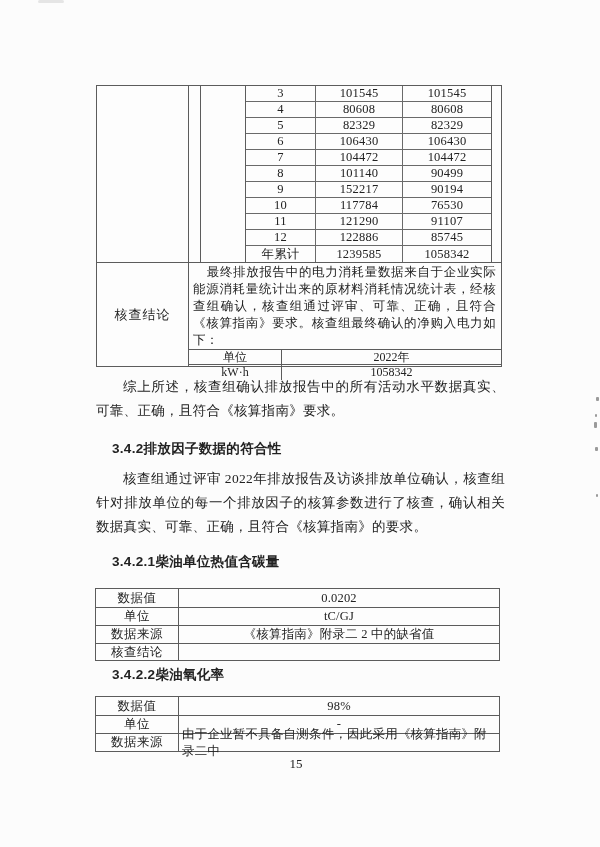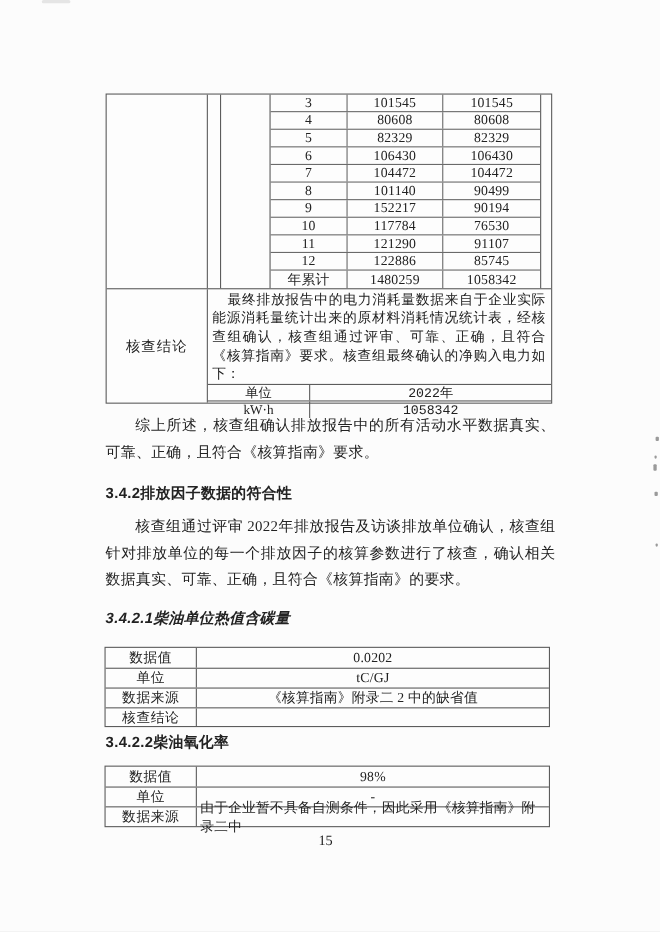--- a/index.html
+++ b/index.html
@@ -45,29 +45,29 @@
     flex:1;padding:1px 5px 0 4px;
     font-size:12.5px;line-height:17px;
     text-align:justify;text-indent:1.1em;
     letter-spacing:.2px;
   }
   .net-table{display:flex;flex-direction:column;border-top:1px solid #5c5c5c;}
   .net-row{display:flex;height:15px;box-sizing:border-box;font-size:12px;}
   .net-row:first-child{border-bottom:1px solid #5c5c5c;}
   .net-c1{width:93px;border-right:1px solid #5c5c5c;box-sizing:border-box;
     display:flex;align-items:center;justify-content:center;}
-  .net-c2{flex:1;display:flex;align-items:center;justify-content:center;font-family:Liberation Mono, monospace;}
+  .net-c2{flex:1;display:flex;align-items:center;justify-content:center;}
   
   .para{
     position:absolute;left:96px;width:409px;
     font-size:13.5px;line-height:24px;
     text-align:justify;text-indent:2em;letter-spacing:.3px;
   }
   .heading{
-    position:absolute;left:96px;
+    position:absolute;left:112px;
     font-size:13.5px;font-weight:bold;letter-spacing:.3px;
     font-family:"Liberation Sans","DejaVu Sans",sans-serif;
   }
   
   .ptbl{
     position:absolute;left:95px;width:405px;
     border:1px solid #5c5c5c;box-sizing:border-box;
     display:flex;flex-direction:column;background:#fdfdfd;
   }
   .ptbl .prow{display:flex;border-bottom:1px solid #5c5c5c;box-sizing:border-box;}
@@ -154,21 +154,21 @@
             <div class="cell cE">121290</div>
             <div class="cell cF">91107</div>
           </div>
         <div class="row">
             <div class="cell cD">12</div>
             <div class="cell cE">122886</div>
             <div class="cell cF">85745</div>
           </div>
         <div class="row">
             <div class="cell cD">年累计</div>
-            <div class="cell cE">1480259</div>
+            <div class="cell cE">1239585</div>
             <div class="cell cF">1058342</div>
           </div>
       </div>
       <div class="colG"></div>
     </div>
     <div class="tbl-bottom">
       <div class="concl-label">核查结论</div>
       <div class="concl-body">
         <div class="concl-text">最终排放报告中的电力消耗量数据来自于企业实际能源消耗量统计出来的原材料消耗情况统计表，经核查组确认，核查组通过评审、可靠、正确，且符合《核算指南》要求。核查组最终确认的净购入电力如下：</div>
         <div class="net-table">
@@ -183,21 +183,21 @@
         </div>
       </div>
     </div>
   </div>
 
   <div class="para" style="top:375px;">综上所述，核查组确认排放报告中的所有活动水平数据真实、可靠、正确，且符合《核算指南》要求。</div>
 
   <div class="heading" style="top:440px;">3.4.2排放因子数据的符合性</div>
   <div class="para" style="top:467px;">核查组通过评审 2022年排放报告及访谈排放单位确认，核查组针对排放单位的每一个排放因子的核算参数进行了核查，确认相关数据真实、可靠、正确，且符合《核算指南》的要求。</div>
 
-  <div class="heading" style="top:553px;font-style:italic;">3.4.2.1柴油单位热值含碳量</div>
+  <div class="heading" style="top:553px;">3.4.2.1柴油单位热值含碳量</div>
   <div class="ptbl" style="top:588px;">
     <div class="prow h19">
         <div class="plabel">数据值</div>
         <div class="pval">0.0202</div>
       </div>
     <div class="prow h18">
         <div class="plabel">单位</div>
         <div class="pval">tC/GJ</div>
       </div>
     <div class="prow h18">

